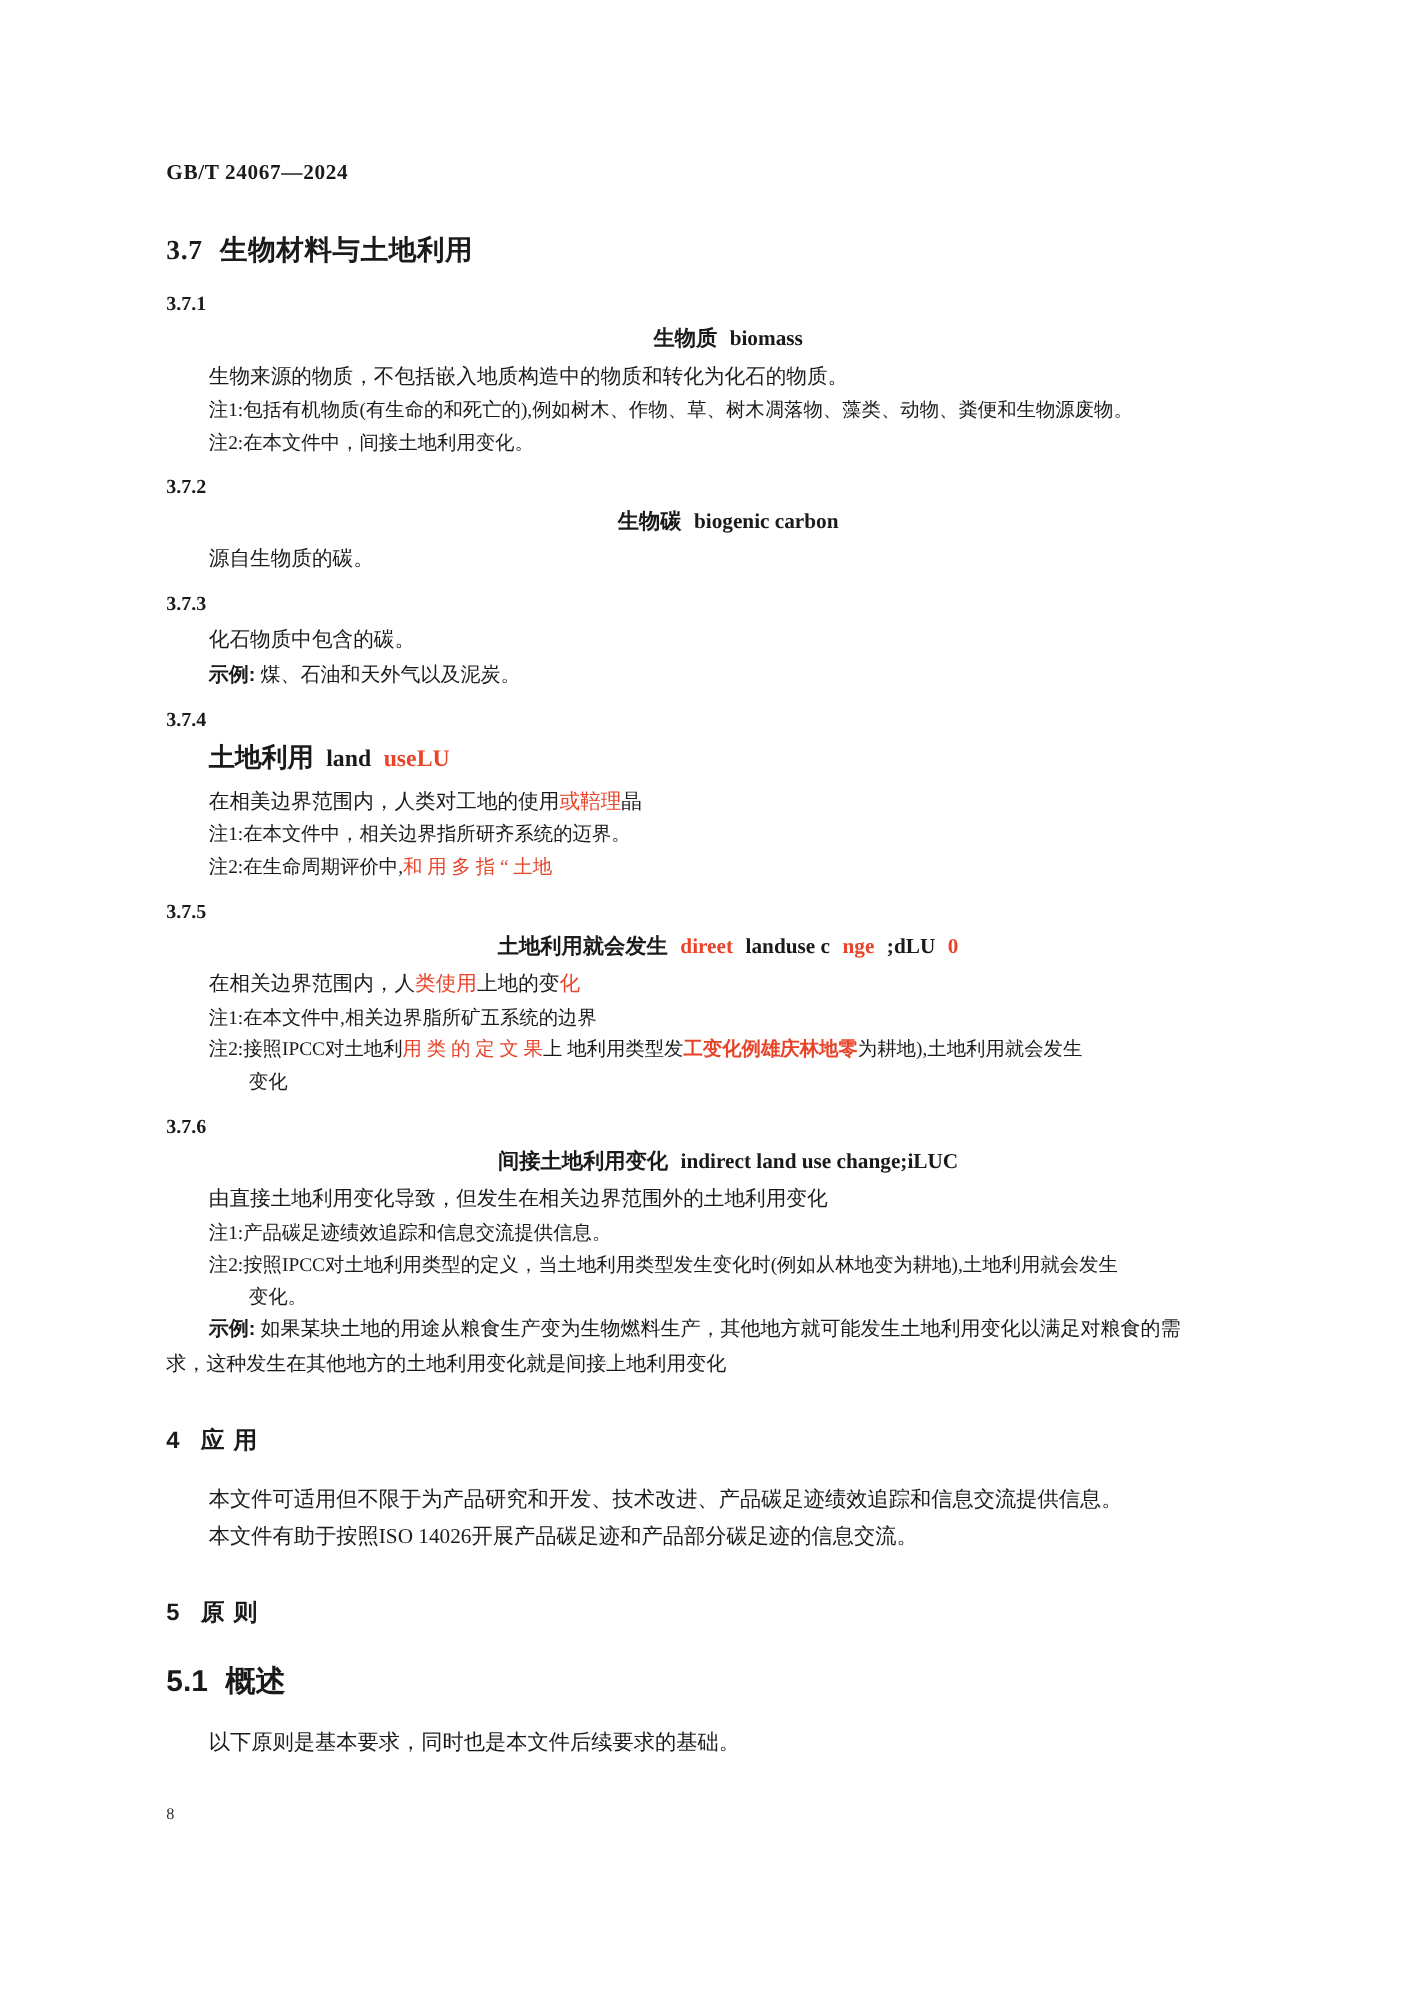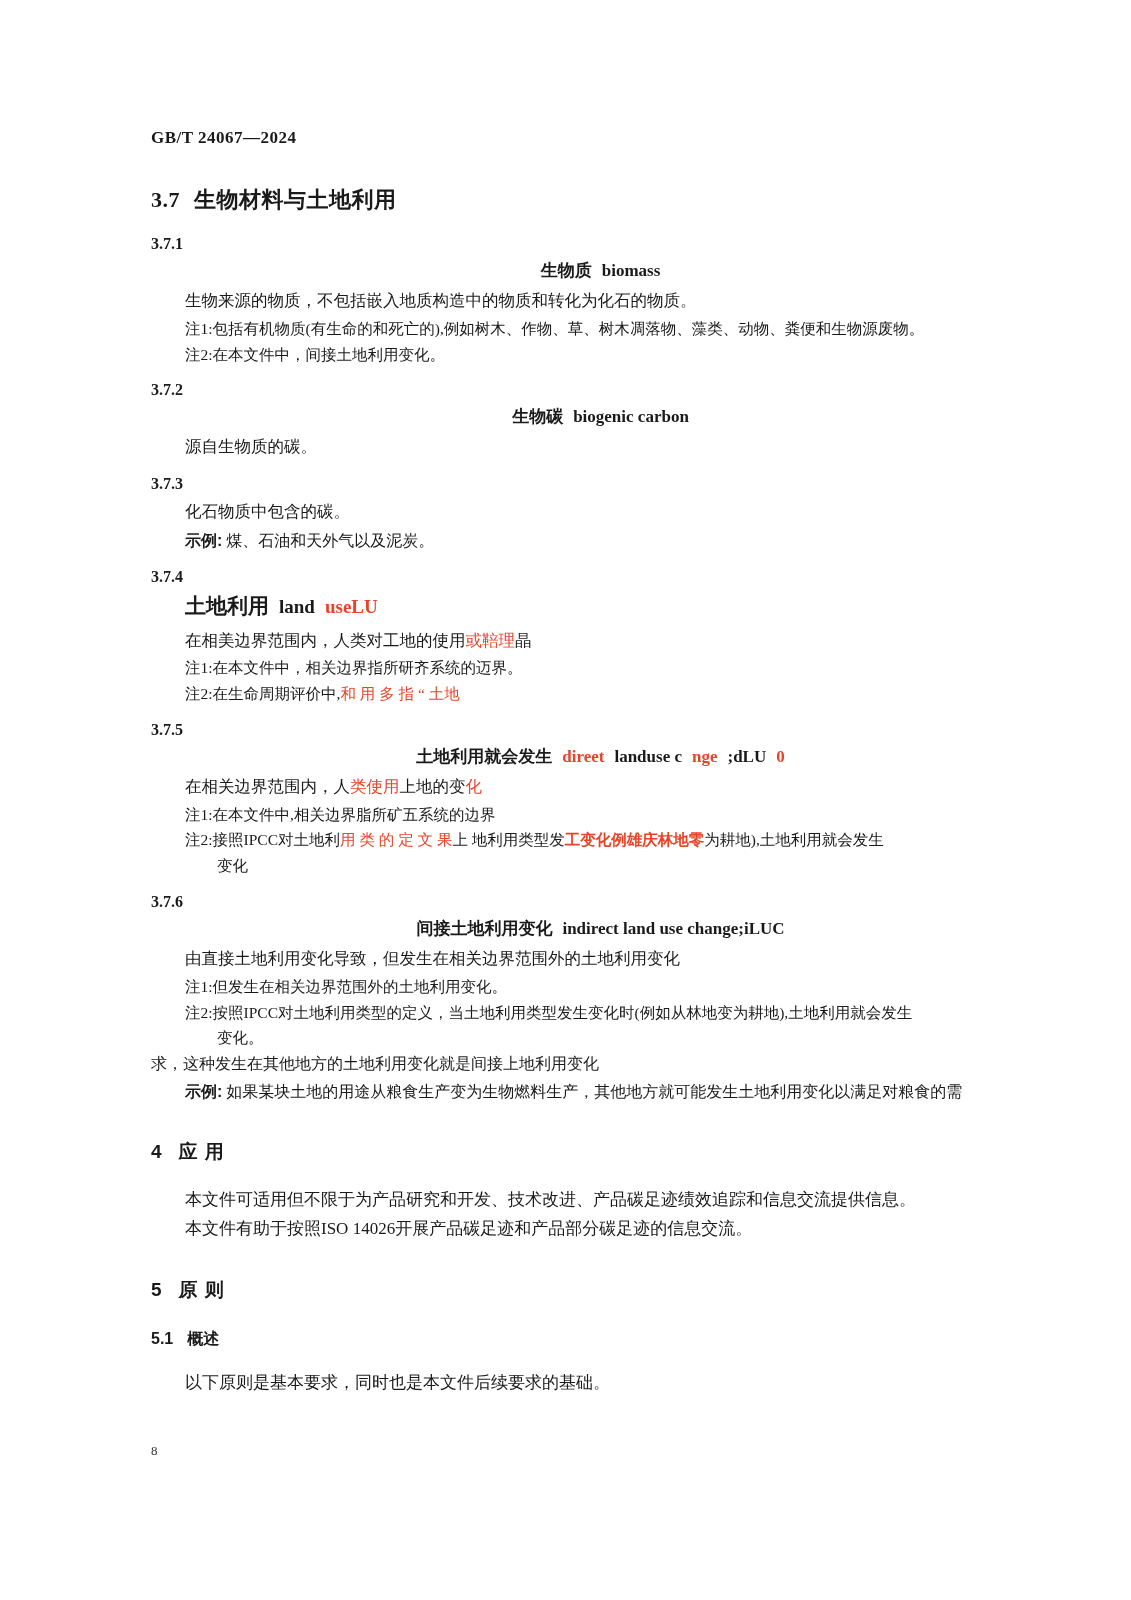--- a/index.html
+++ b/index.html
@@ -14,21 +14,20 @@
     font-family: "Liberation Serif", serif;
     color: #1a1a1a;
   }
   .page {
     position: absolute;
     left: 0; top: 0;
     width: 953px;
     height: 1600px;
     box-sizing: border-box;
     padding: 0;
-    margin-left: 18px;
   }
   .header {
     position: absolute;
     left: 133px;
     top: 128px;
     font-family: "Liberation Serif", serif;
     font-weight: bold;
     font-size: 17px;
     letter-spacing: 0.5px;
   }
@@ -110,21 +109,21 @@
     font-family: "Liberation Sans", sans-serif;
     font-weight: bold;
     font-size: 19px;
     margin: 34px 0 20px 0;
     letter-spacing: 1px;
   }
   .big-sec .num { margin-right: 16px; }
   .sub-sec {
     font-family: "Liberation Sans", sans-serif;
     font-weight: bold;
-    font-size: 16px;
+    font-size: 24px;
     margin: 26px 0 18px 0;
   }
   .sub-sec .num { margin-right: 14px; }
   .para {
     margin-left: 34px;
     font-size: 17px;
     line-height: 1.72;
   }
   .footer-pageno {
     position: absolute;
@@ -190,27 +189,27 @@
     <div class="note">
       <span>注2:接照IPCC对土地利</span><span class="red">用 类 的 定 文 果</span><span>上 地利用类型发</span><span class="redb">工变化例雄庆林地零</span><span>为耕地),土地利用就会发生</span>
     </div>
     <div class="cont">变化</div>
 
     <div class="clause-num">3.7.6</div>
     <div class="term">
       <span>间接土地利用变化</span><span class="en">indirect  land  use  change;iLUC</span>
     </div>
     <div class="body-line">由直接土地利用变化导致，但发生在相关边界范围外的土地利用变化</div>
-    <div class="note">注1:但发生在相关边界范围外的土地利用变化。</div>
+    <div class="note">注1:产品碳足迹绩效追踪和信息交流提供信息。</div>
     <div class="note">注2:按照IPCC对土地利用类型的定义，当土地利用类型发生变化时(例如从林地变为耕地),土地利用就会发生</div>
     <div class="cont">变化。</div>
-    <div class="example" style="margin-left:0;">求，这种发生在其他地方的土地利用变化就是间接上地利用变化</div>
     <div class="example">
       <span class="lbl">示例:</span> <span>如果某块土地的用途从粮食生产变为生物燃料生产，其他地方就可能发生土地利用变化以满足对粮食的需</span>
     </div>
+    <div class="example" style="margin-left:0;">求，这种发生在其他地方的土地利用变化就是间接上地利用变化</div>
 
     <div class="big-sec">
       <span class="num">4</span><span>应  用</span>
     </div>
     <div class="para">本文件可适用但不限于为产品研究和开发、技术改进、产品碳足迹绩效追踪和信息交流提供信息。</div>
     <div class="para">本文件有助于按照ISO   14026开展产品碳足迹和产品部分碳足迹的信息交流。</div>
 
     <div class="big-sec">
       <span class="num">5</span><span>原  则</span>
     </div>

